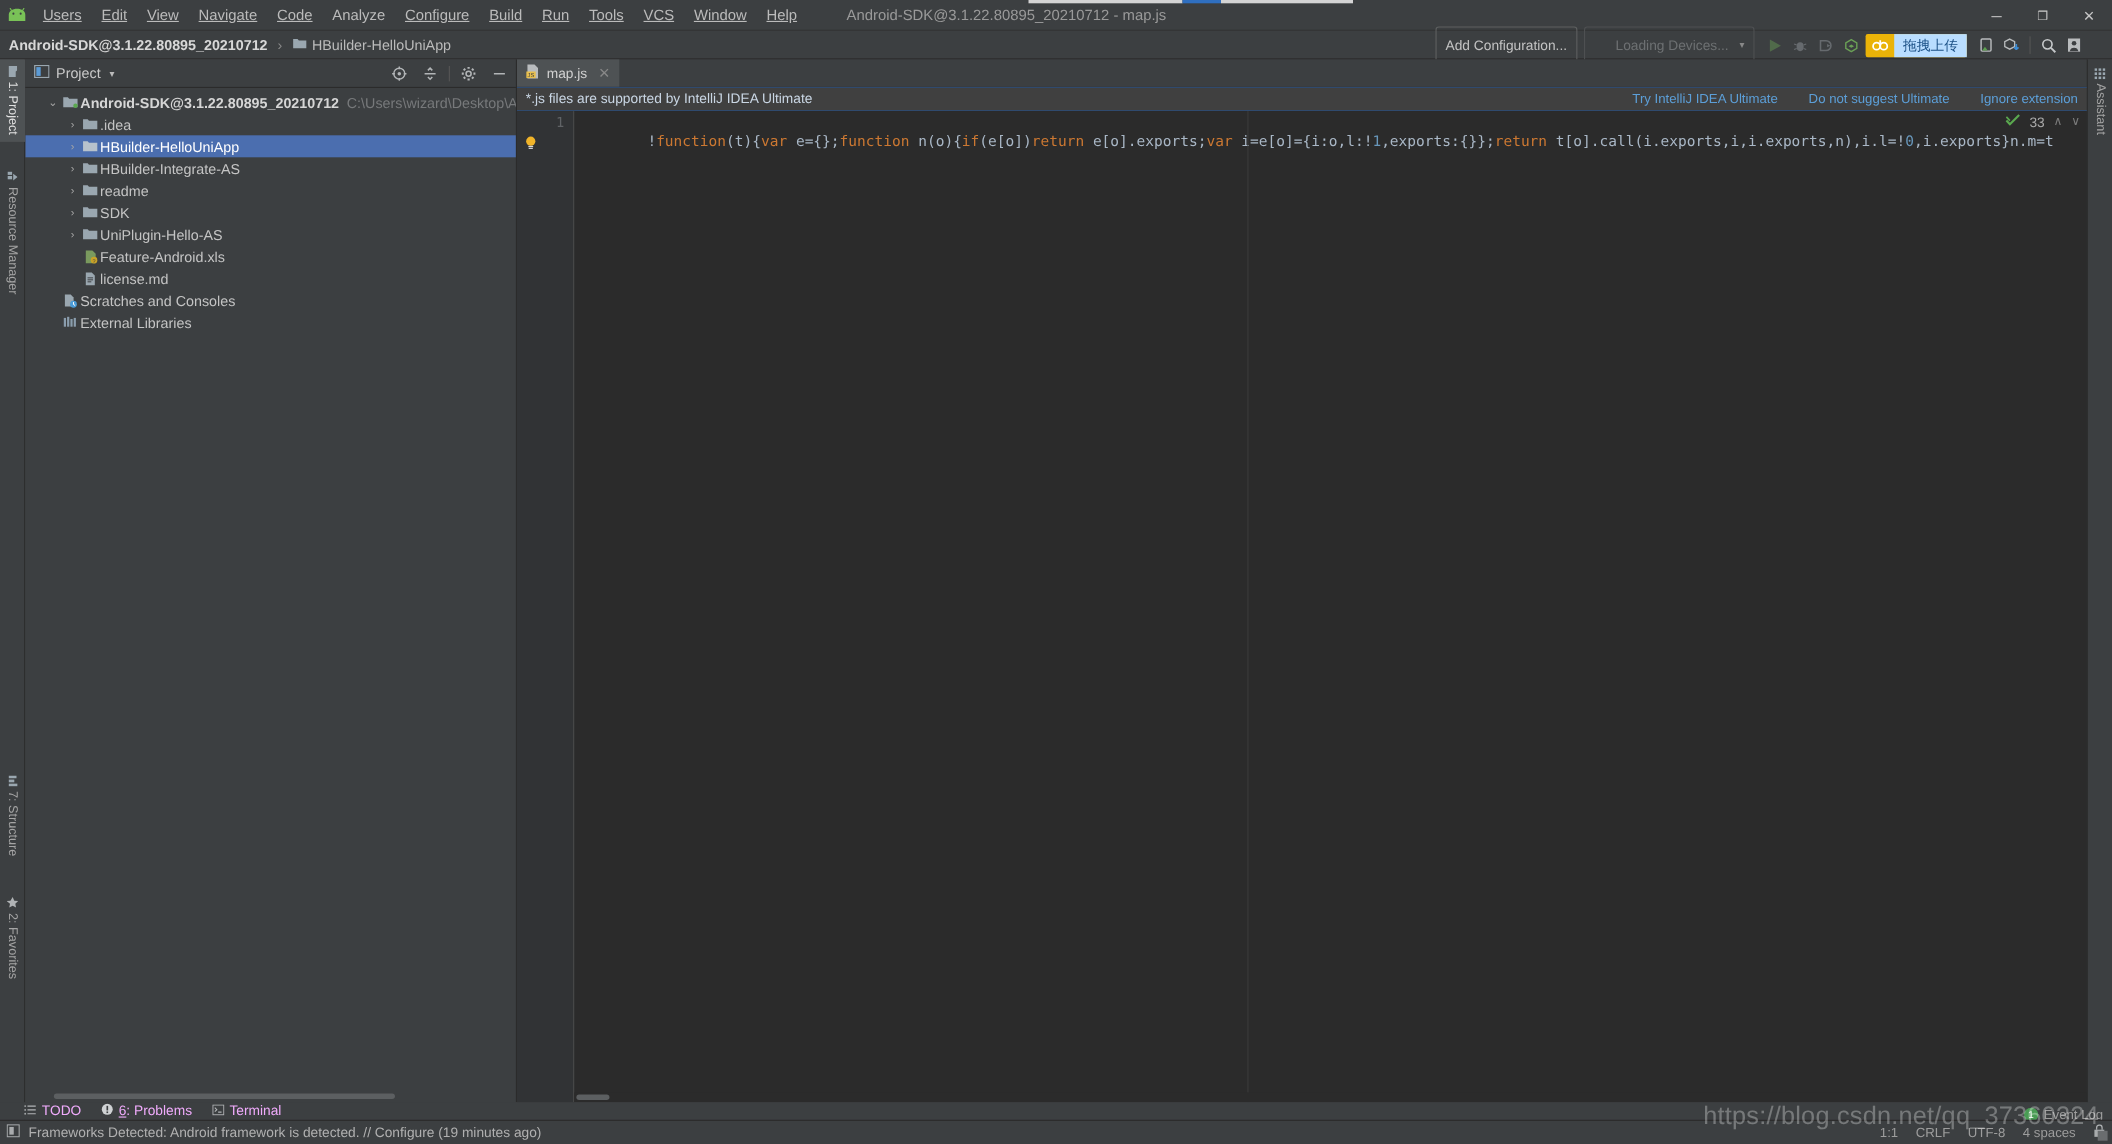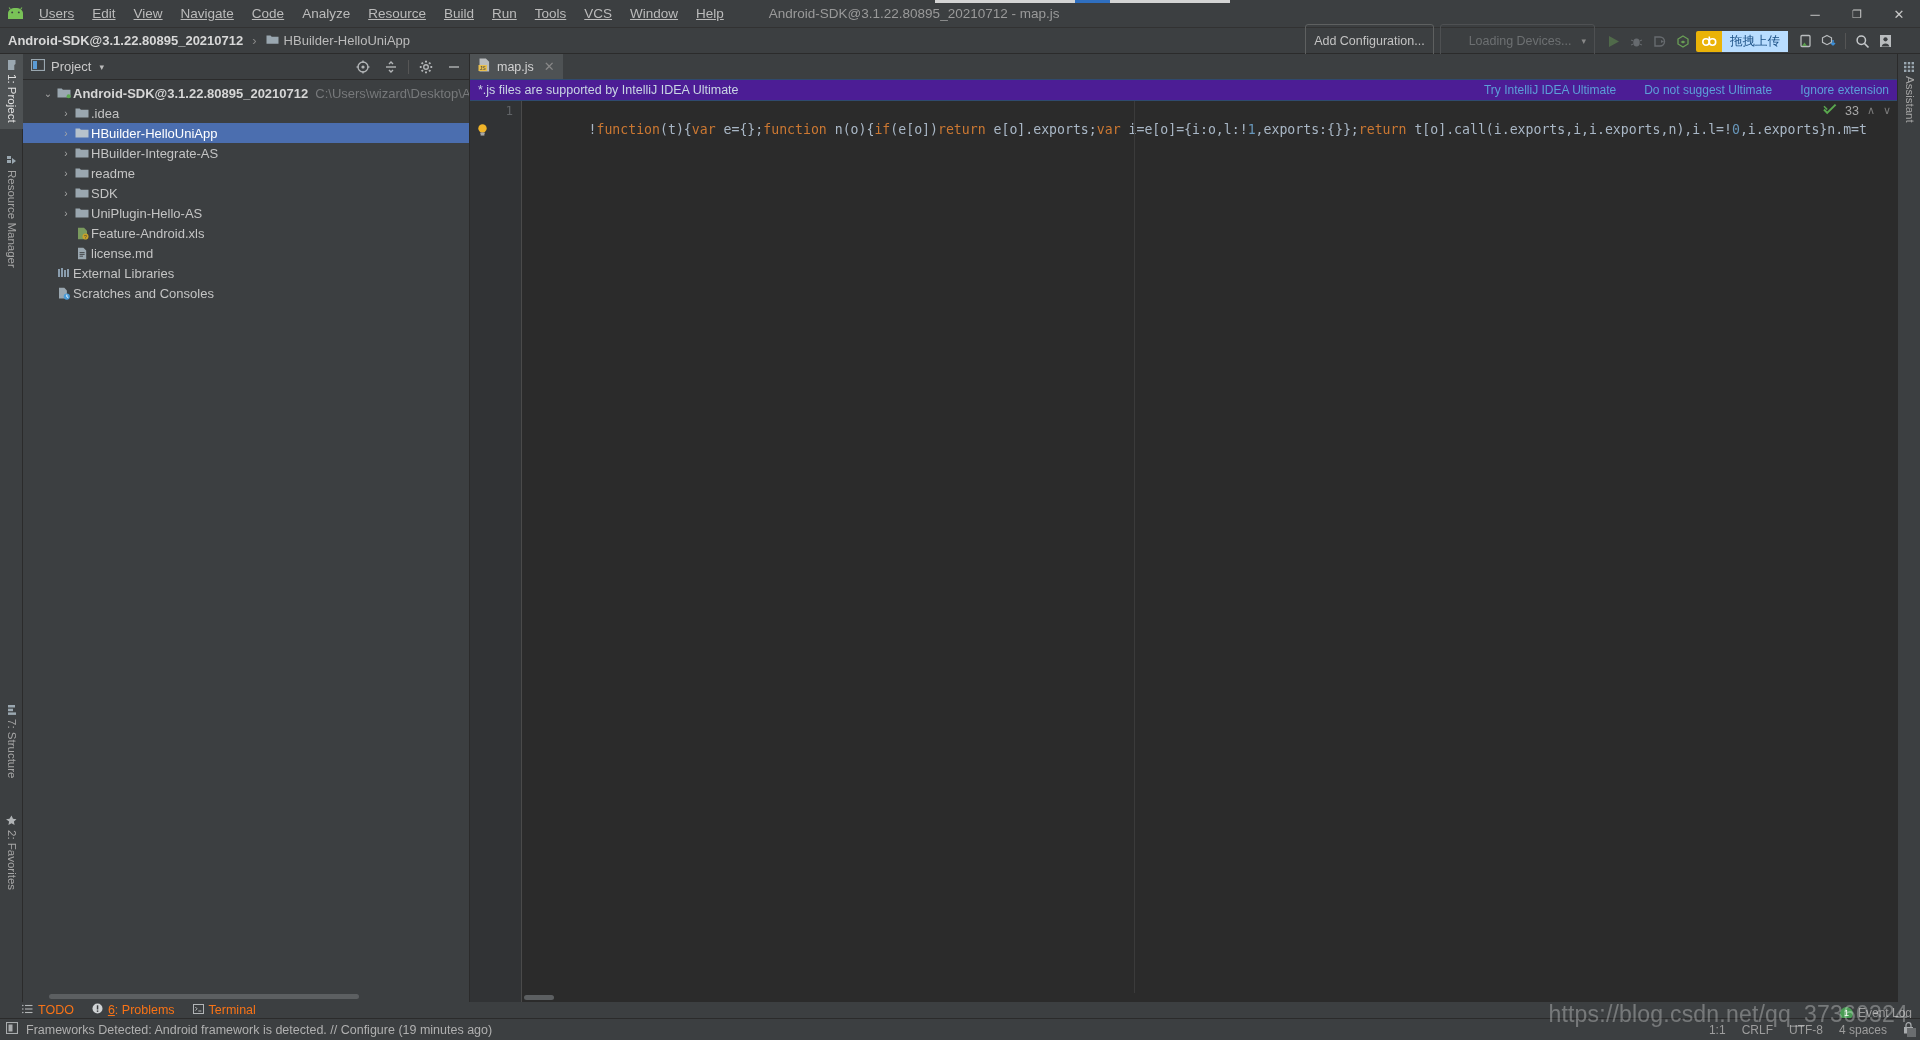--- a/index.html
+++ b/index.html
@@ -133,21 +133,21 @@
     background:#2b2b2b; display:flex; flex-direction:column;
   }
   .tabrow { height: 25px; background:#3c3f41; display:flex; align-items:flex-end; }
   .etab {
     height:25px; display:flex; align-items:center; gap:6px;
     padding: 0 8px 0 8px; background:#4e5254; font-size:12.5px; color:#d2d2d2;
   }
   .etab .x { color:#888; font-size: 13px; margin-left:4px; }
 
   .notify {
-    height: 22px; background:#4c1d95; border-top:1px solid #2f4a6e; border-bottom:1px solid #2f4a6e;
+    height: 22px; background:#404040; border-top:1px solid #2f4a6e; border-bottom:1px solid #2f4a6e;
     display:flex; align-items:center; position:relative; padding-left:8px;
     font-size:12.5px; color:#c9d6e4;
   }
   .notify .links { position:absolute; right:8px; display:flex; gap:28px; }
   .notify .links a { color:#5c9fd8; text-decoration:none; font-size:12px; }
 
   .code-area { flex:1; display:flex; position:relative; background:#2b2b2b; overflow:hidden; }
   .gutter {
     width: 52px; background:#313335; flex:none; position:relative;
     border-right:1px solid #4a4a4a;
@@ -180,21 +180,21 @@
     position:absolute; left:0; bottom:0; height:9px; width:100%;
     background:#2b2b2b;
   }
   .ed-hscroll .thumb { position:absolute; left:2px; top:2px; width:30px; height:5px; background:#5c5f61; border-radius:3px; }
 
   
   .bottomstrip {
     position:absolute; left:0; right:0; bottom:22px; height:16px;
     background:#3c3f41;
     display:flex; gap:18px; padding-left:22px;
-    font-size:12.5px; color:#f97316;
+    font-size:12.5px; color:#f0abfc;
   }
   .btab { display:flex; align-items:center; gap:5px; }
   .btab u { text-decoration:underline; }
 
   .statusbar {
     position:absolute; left:0; right:0; bottom:0; height:22px;
     background:#3c3f41; border-top:1px solid #2b2b2b;
     display:flex; align-items:center; padding-left:6px;
     font-size:12.5px; color:#b0b0b0;
   }
@@ -231,21 +231,21 @@
     </svg>
   </div>
 
   <div class="menu-list">
     <div class="menu-item"><u>Users</u></div>
     <div class="menu-item"><u>Edit</u></div>
     <div class="menu-item"><u>View</u></div>
     <div class="menu-item"><u>Navigate</u></div>
     <div class="menu-item"><u>Code</u></div>
     <div class="menu-item"><span>Analyze</span></div>
-    <div class="menu-item"><u>Resource</u></div>
+    <div class="menu-item"><u>Configure</u></div>
     <div class="menu-item"><u>Build</u></div>
     <div class="menu-item"><u>Run</u></div>
     <div class="menu-item"><u>Tools</u></div>
     <div class="menu-item"><u>VCS</u></div>
     <div class="menu-item"><u>Window</u></div>
     <div class="menu-item"><u>Help</u></div>
   </div>
 
   <div class="win-title">Android-SDK@3.1.22.80895_20210712 - map.js</div>
 
@@ -564,42 +564,42 @@
               <line x1="3.6" y1="9.2" x2="7" y2="9.2"></line>
             </g>
           </svg>
       </span>
       <span class="label">license.md</span>
     </div>
 
     <div class="trow">
       <span class="arrow" style="margin-left:18px;"></span>
       <span class="icon">
+        <svg width="14" height="13" viewBox="0 0 14 13">
+            <path d="M2 0.8h5.3l2.6 2.6v8.2H2z" fill="#9aa7b0"></path>
+            <circle cx="9.8" cy="9.6" r="3.1" fill="#4b9bd6"></circle>
+            <path d="M9.8 7.6v2.2l1.5.9" stroke="#ffffff" stroke-width="0.9" fill="none"></path>
+          </svg>
+      </span>
+      <span class="label">Scratches and Consoles</span>
+    </div>
+
+    <div class="trow">
+      <span class="arrow" style="margin-left:18px;"></span>
+      <span class="icon">
         <svg width="14" height="12" viewBox="0 0 14 12">
             <g fill="#8a9dad">
               <rect x="1" y="2" width="2" height="8"></rect>
               <rect x="4" y="1" width="2" height="9"></rect>
               <rect x="7" y="3" width="2" height="7"></rect>
               <rect x="10" y="2" width="2" height="8"></rect>
             </g>
           </svg>
       </span>
       <span class="label">External Libraries</span>
-    </div>
-
-    <div class="trow">
-      <span class="arrow" style="margin-left:18px;"></span>
-      <span class="icon">
-        <svg width="14" height="13" viewBox="0 0 14 13">
-            <path d="M2 0.8h5.3l2.6 2.6v8.2H2z" fill="#9aa7b0"></path>
-            <circle cx="9.8" cy="9.6" r="3.1" fill="#4b9bd6"></circle>
-            <path d="M9.8 7.6v2.2l1.5.9" stroke="#ffffff" stroke-width="0.9" fill="none"></path>
-          </svg>
-      </span>
-      <span class="label">Scratches and Consoles</span>
     </div>
 
     <div class="hscroll"></div>
   </div>
 </div>
 
 <div class="editor-wrap">
   <div class="tabrow">
     <div class="etab">
       <span>

